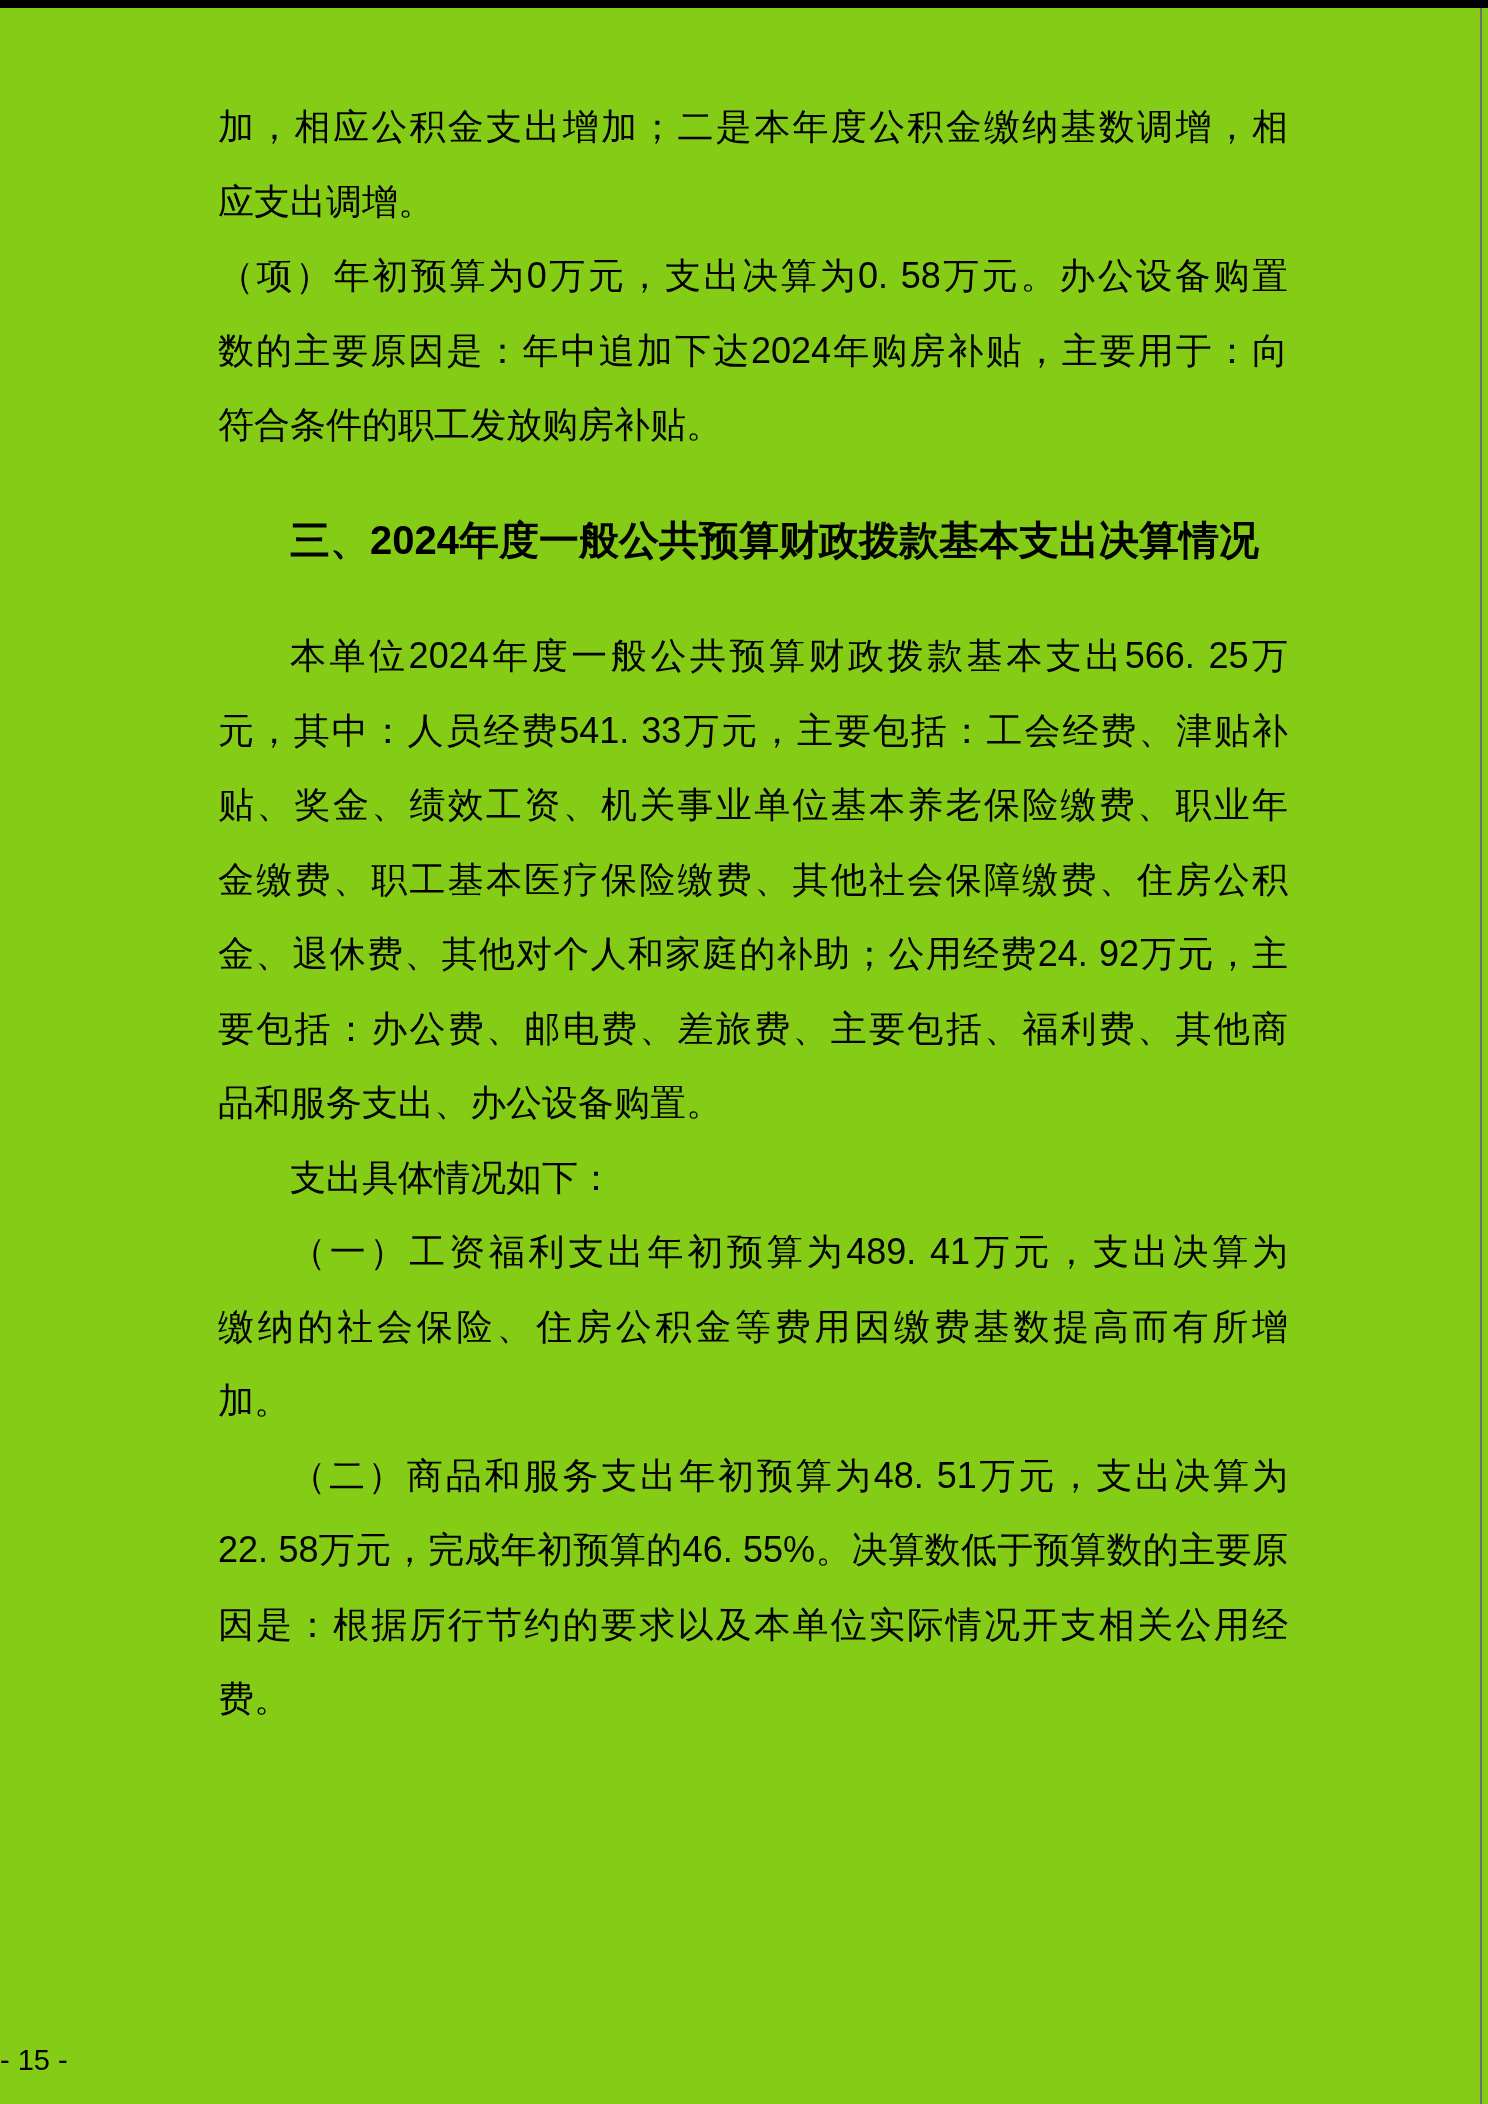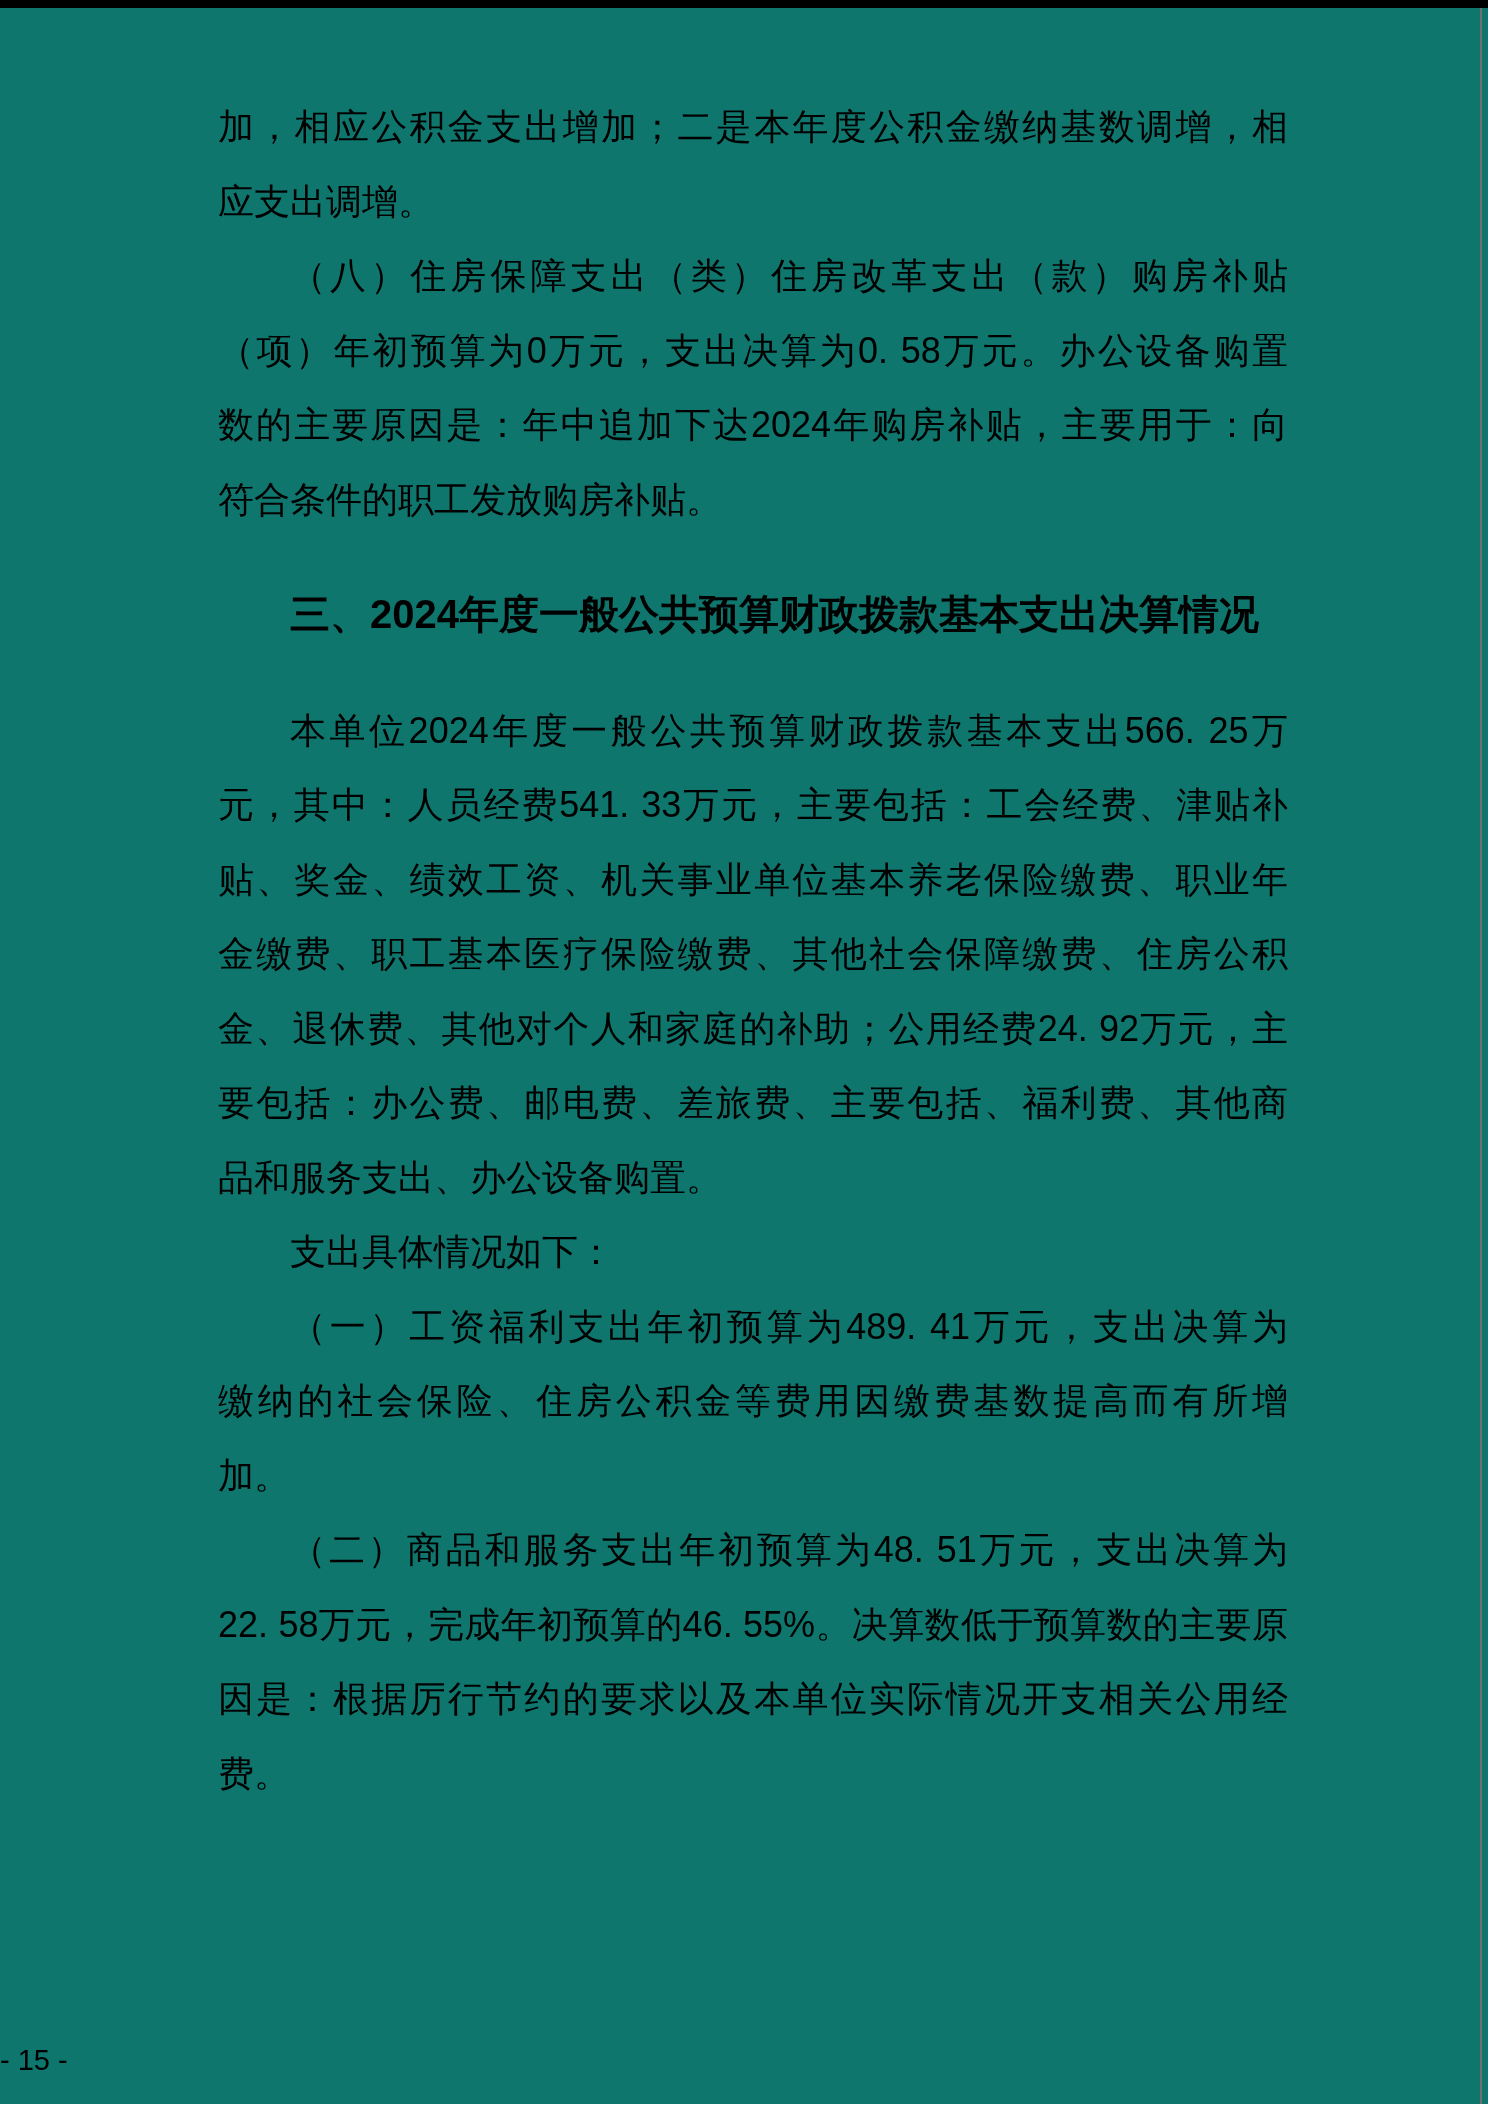--- a/index.html
+++ b/index.html
@@ -1,19 +1,19 @@
 <!DOCTYPE html>
 <html><head>
 <meta charset="utf-8">
 <style>
   html,body{margin:0;padding:0;background:#e8e8e8;}
   .page{
     position:relative;
     width:1488px;height:2104px;
-    background:#0f766e;
+    background:#84cc16;
     font-family:"Liberation Sans", sans-serif;
     color:#000;
     overflow:hidden;
   }
   .top-bar{
     position:absolute;top:0;left:0;
     width:100%;height:8px;background:#000;
   }
   .right-line{
     position:absolute;top:8px;left:1480px;
@@ -49,21 +49,20 @@
 </head>
 <body>
 
 <div class="page">
   <div class="top-bar"></div>
   <div class="right-line"></div>
 
   <main class="doc">
     <p class="line">加，相应公积金支出增加；二是本年度公积金缴纳基数调增，相</p>
     <p class="line ll">应支出调增。</p>
-    <p class="line ind">（八）住房保障支出（类）住房改革支出（款）购房补贴</p>
     <p class="line">（项）年初预算为0万元，支出决算为0. 58万元。办公设备购置</p>
     <p class="line">数的主要原因是：年中追加下达2024年购房补贴，主要用于：向</p>
     <p class="line ll">符合条件的职工发放购房补贴。</p>
 
     <h2 class="heading">三、2024年度一般公共预算财政拨款基本支出决算情况</h2>
 
     <p class="line ind">本单位2024年度一般公共预算财政拨款基本支出566. 25万</p>
     <p class="line">元，其中：人员经费541. 33万元，主要包括：工会经费、津贴补</p>
     <p class="line">贴、奖金、绩效工资、机关事业单位基本养老保险缴费、职业年</p>
     <p class="line">金缴费、职工基本医疗保险缴费、其他社会保障缴费、住房公积</p>

